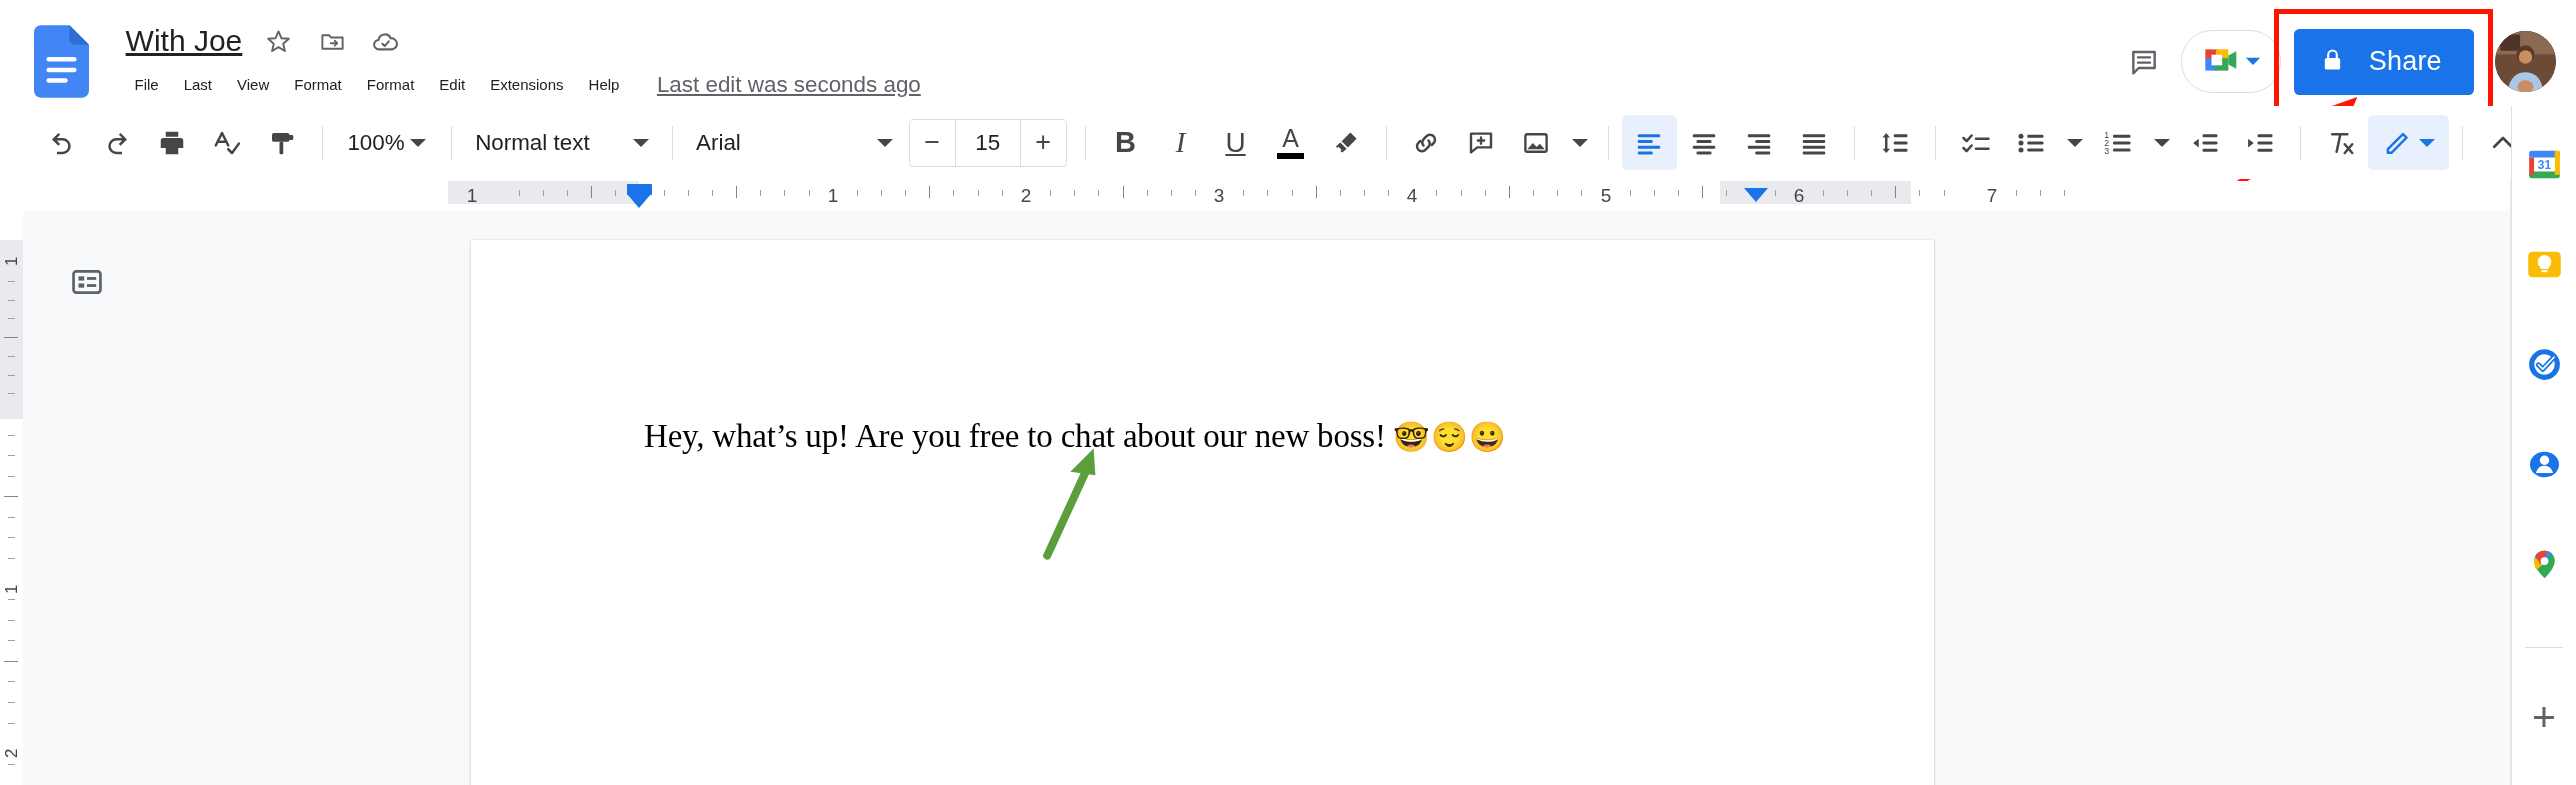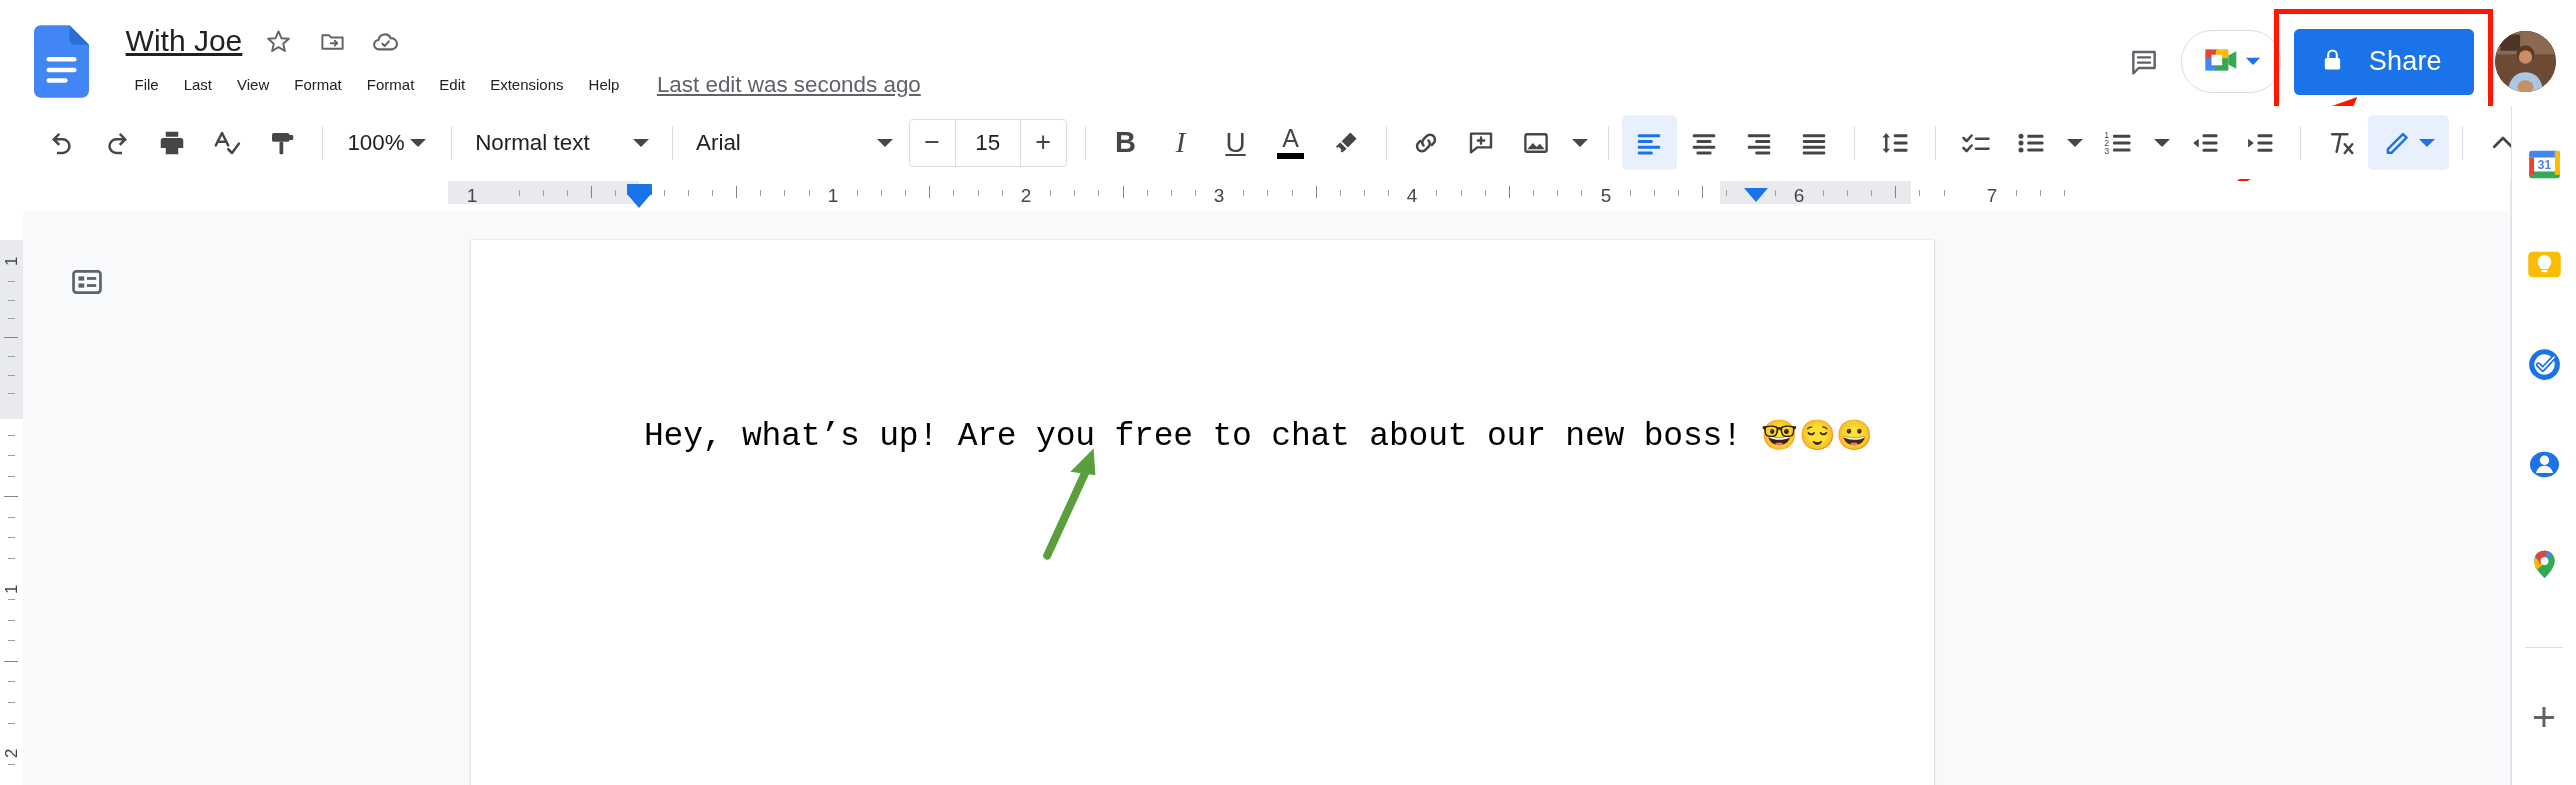--- a/index.html
+++ b/index.html
@@ -119,21 +119,21 @@
   .outline-btn {
     position:absolute; left:36px; top:43px; width:55px; height:55px; border-radius:5.4px;
     display:flex; align-items:center; justify-content:center; color:#5f6368;
   }
   .page {
     position:absolute; left:448px; top:29px; width:1463px; height:555px; background:#fff;
     box-shadow:0 0.9px 2.7px rgba(60,64,67,0.25), 0 0 1.8px rgba(60,64,67,0.12);
   }
   .doc-text {
     position:absolute; left:173px; top:178px; font-size:33px; color:#000;
-    font-family:Liberation Mono, monospace; white-space:nowrap; letter-spacing:-0.2px;text-align:center;
+    font-family:Liberation Serif, serif; white-space:nowrap; letter-spacing:-0.2px;text-align:center;
   }
   .doc-text .emo { font-size:29.5px; letter-spacing:0.9px; }
 
   .green-arrow { position:absolute; left:1038px; top:445px; width:63px; height:116px; }
 
   
   .sidepanel {
     position:absolute; right:0; top:106px; width:65px; height:680px; background:#fff;
     border-left:0.9px solid #e0e0e0; display:flex; flex-direction:column; align-items:center; padding-top:36px;
   }

